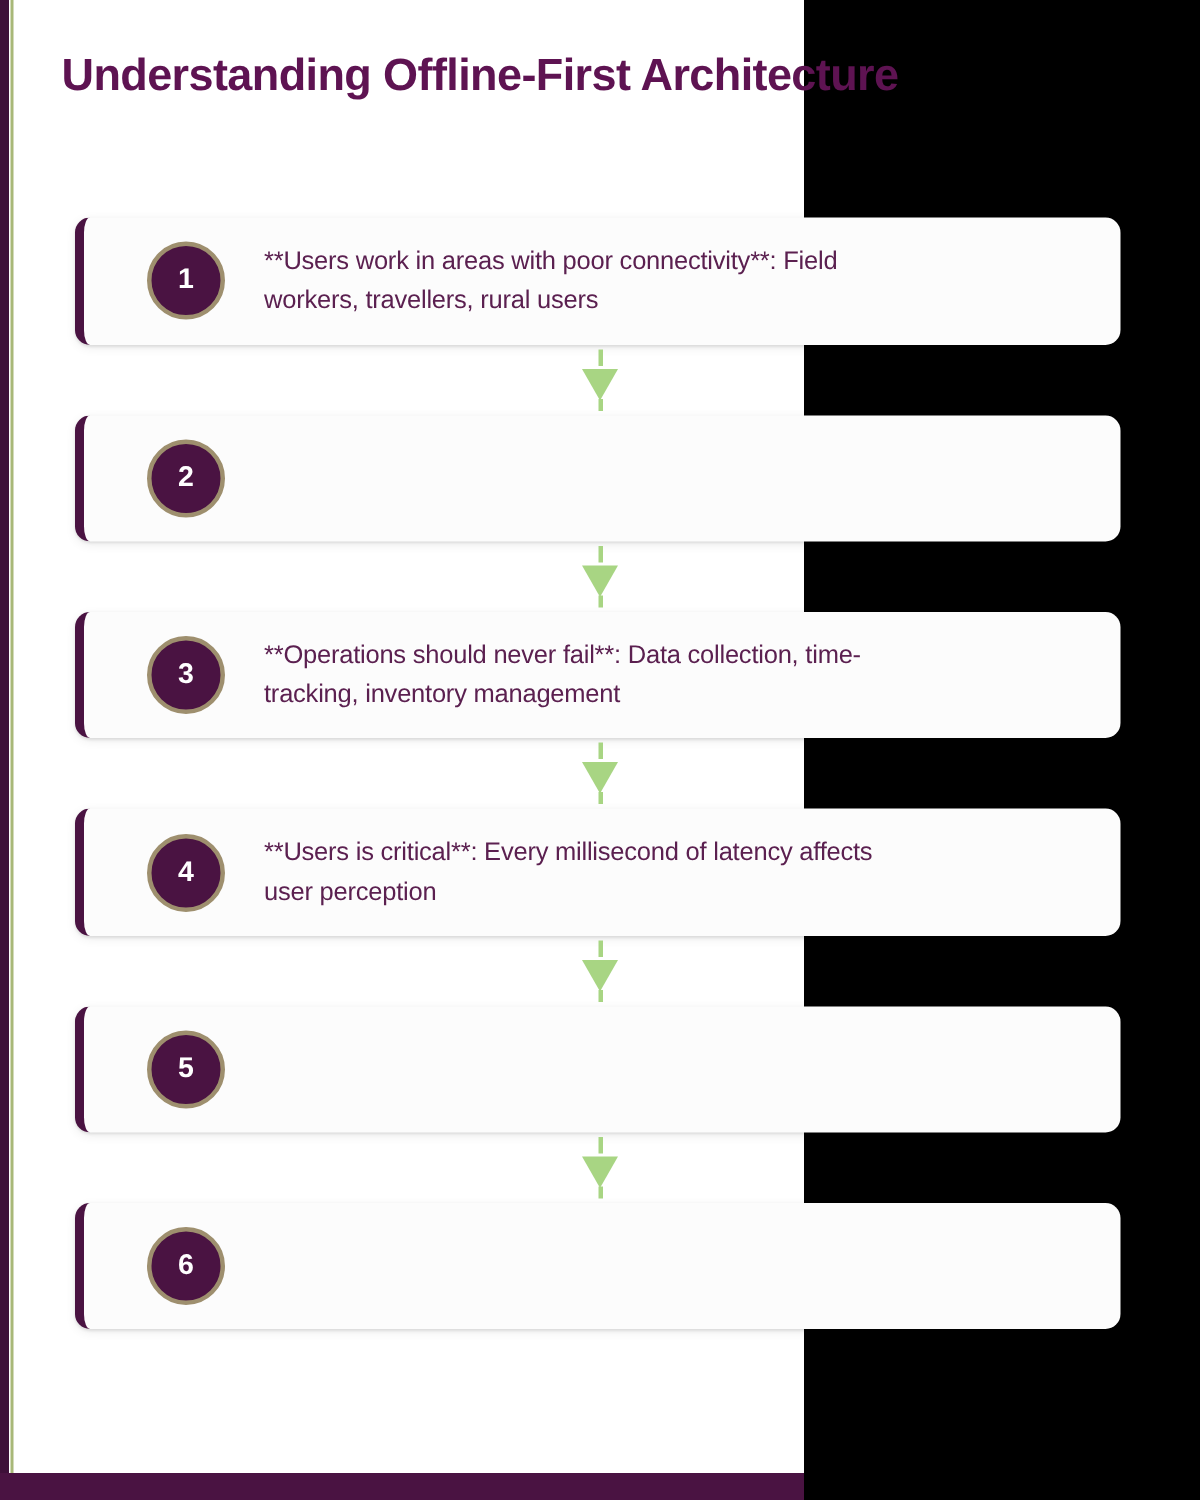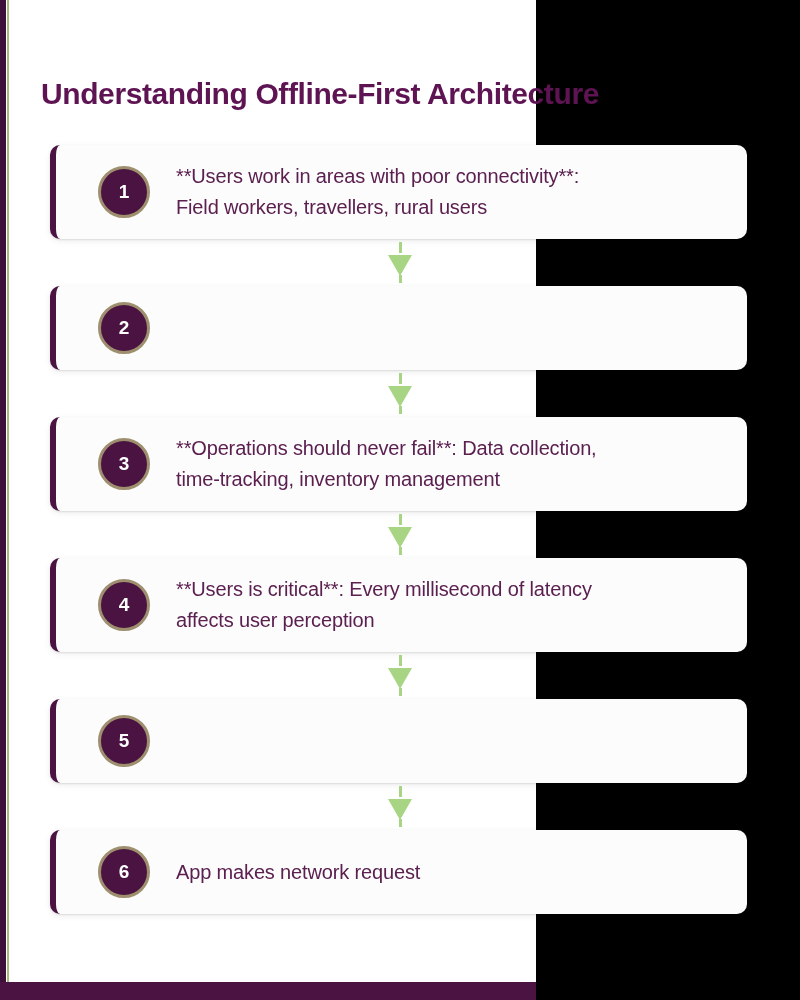--- a/index.html
+++ b/index.html
@@ -72,21 +72,20 @@
     top: 33px;
     width: 700px;
     z-index: 4;
     font-family: "Liberation Sans", sans-serif;
     font-size: 30px;
     font-weight: bold;
     letter-spacing: -0.4px;
     color: #5E1352;
     white-space: nowrap;
     line-height: 1.2;
-    margin-top: 43px;
   }
 
   
   .flow {
     position: absolute;
     left: 0;
     top: 145px;
     width: 800px;
     z-index: 3;
   }
@@ -127,21 +126,21 @@
     font-size: 19px;
     font-weight: bold;
     margin-left: 20px;
     margin-right: 26px;
   }
 
   .card-text {
     flex: 1 1 auto;
     color: #5B2050;
     font-family: "Liberation Sans", sans-serif;
-    font-size: 20px;
+    font-size: 17px;
     line-height: 1.55;
     letter-spacing: -0.15px;
     max-width: 430px;
     word-wrap: break-word;
   }
 
   
   .connector {
     position: relative;
     height: 47px;
@@ -251,21 +250,20 @@
       <div class="connector">
         <div class="arrow-wrap">
           <div class="dash"></div>
           <div class="head"></div>
           <div class="stem"></div>
         </div>
       </div>
       <div class="step-row">
         <div class="card">
           <div class="badge">6</div>
-          <div class="card-text">App makes network request</div>
         </div>
       </div>
     </div>
 
   <div class="black-panel"></div>
 
   <div class="edge-bar-bottom"></div>
 
 </div>
 

